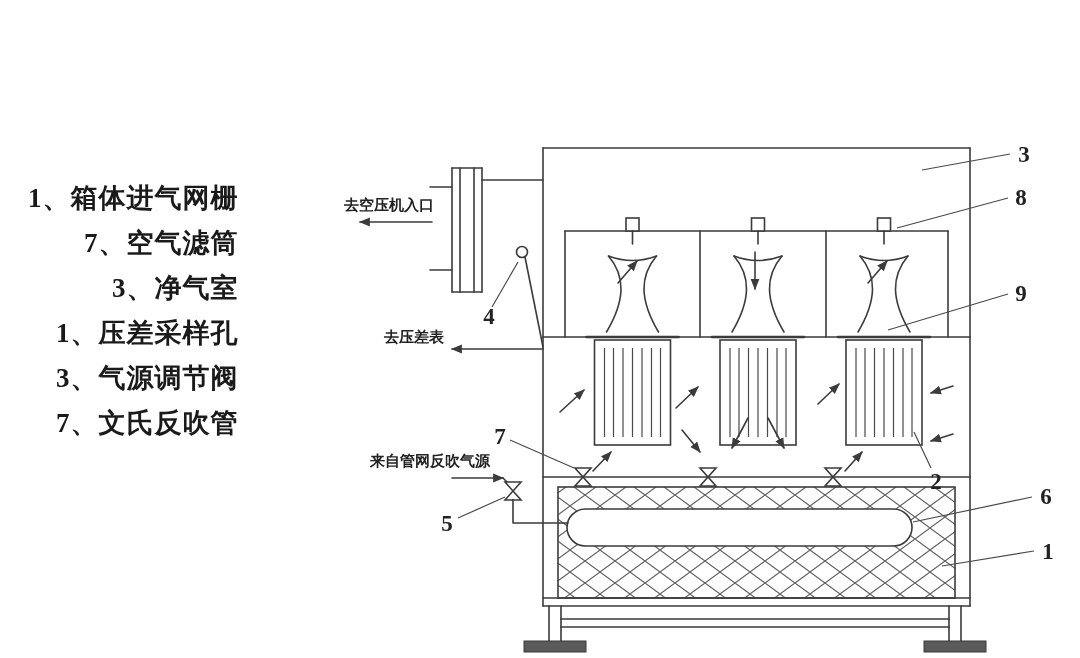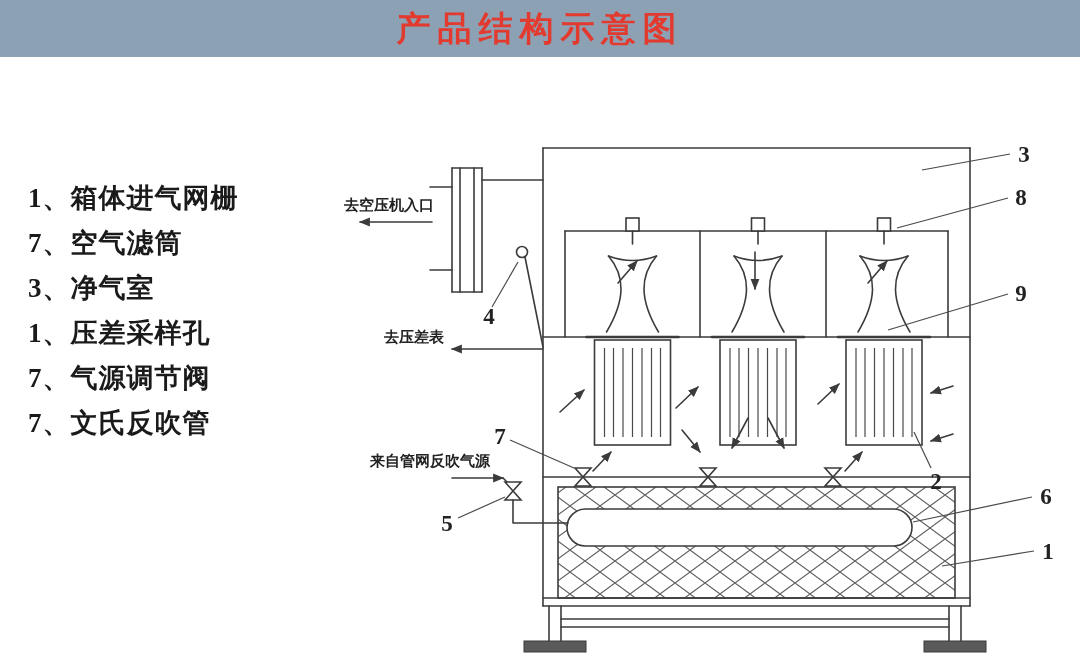--- a/index.html
+++ b/index.html
@@ -2,47 +2,44 @@
 <html><head>
 <meta charset="utf-8">
 <style>
   html,body{margin:0;padding:0;background:#fff;}
   #page{position:relative;width:1080px;height:658px;background:#ffffff;overflow:hidden;
         font-family:"Liberation Sans", sans-serif;}
   #header{position:absolute;left:0;top:0;width:1080px;height:57px;background:#8da1b5;
           display:flex;align-items:center;justify-content:center;}
   #header .title{font-size:34px;font-weight:bold;color:#e23a2e;letter-spacing:7px;
           font-family:"Liberation Sans","DejaVu Sans",sans-serif;}
-  #legend{position:absolute;left:28px;top:176px;}
+  #legend{position:absolute;left:28px;top:176px;text-align:right;}
   #legend .item{font-size:27px;font-weight:bold;color:#1a1a1a;height:45px;line-height:45px;
           font-family:"Liberation Serif","DejaVu Serif",serif;letter-spacing:1px;white-space:nowrap;}
   svg{position:absolute;left:0;top:0;}
   .ln{stroke:#3b3b3b;stroke-width:1.6;fill:none;stroke-linecap:round;}
   .thick{stroke:#3b3b3b;stroke-width:2.6;fill:none;stroke-linecap:round;}
   .thin{stroke:#4a4a4a;stroke-width:1.2;fill:none;}
   .wht{fill:#ffffff;stroke:#3b3b3b;stroke-width:1.6;}
   .dark{fill:#5a5a5a;stroke:#3b3b3b;stroke-width:1;}
   .anno{font-family:"Liberation Serif","DejaVu Serif",serif;font-size:15px;font-weight:bold;fill:#222;}
   .num{font-family:"Liberation Serif","DejaVu Serif",serif;font-size:23px;font-weight:bold;fill:#222;}
 </style>
 </head>
 <body>
 
 <div id="page">
 
-  <div id="header" style="background: rgb(141, 161, 181);">
-    <div class="title" style="color: rgb(226, 58, 46);">产品结构示意图</div>
-  </div>
 
   <div id="legend">
     <div class="item">1、箱体进气网栅</div>
     <div class="item">7、空气滤筒</div>
     <div class="item">3、净气室</div>
     <div class="item">1、压差采样孔</div>
-    <div class="item">7、气源调节阀</div>
+    <div class="item">3、气源调节阀</div>
     <div class="item">7、文氏反吹管</div>
   </div>
 
   <svg width="1080" height="658" viewBox="0 0 1080 658">
     <defs>
       <pattern id="hatch" width="30" height="22" patternUnits="userSpaceOnUse">
         <path d="M0 0 L30 22 M30 0 L0 22" stroke="#5f5f5f" stroke-width="1.1" fill="none"></path>
       </pattern>
       <marker id="ah" viewBox="0 0 10 10" refX="9" refY="5" markerWidth="11" markerHeight="11" markerUnits="userSpaceOnUse" orient="auto-start-reverse">
         <path d="M0 1 L10 5 L0 9 Z" fill="#3b3b3b"></path>

